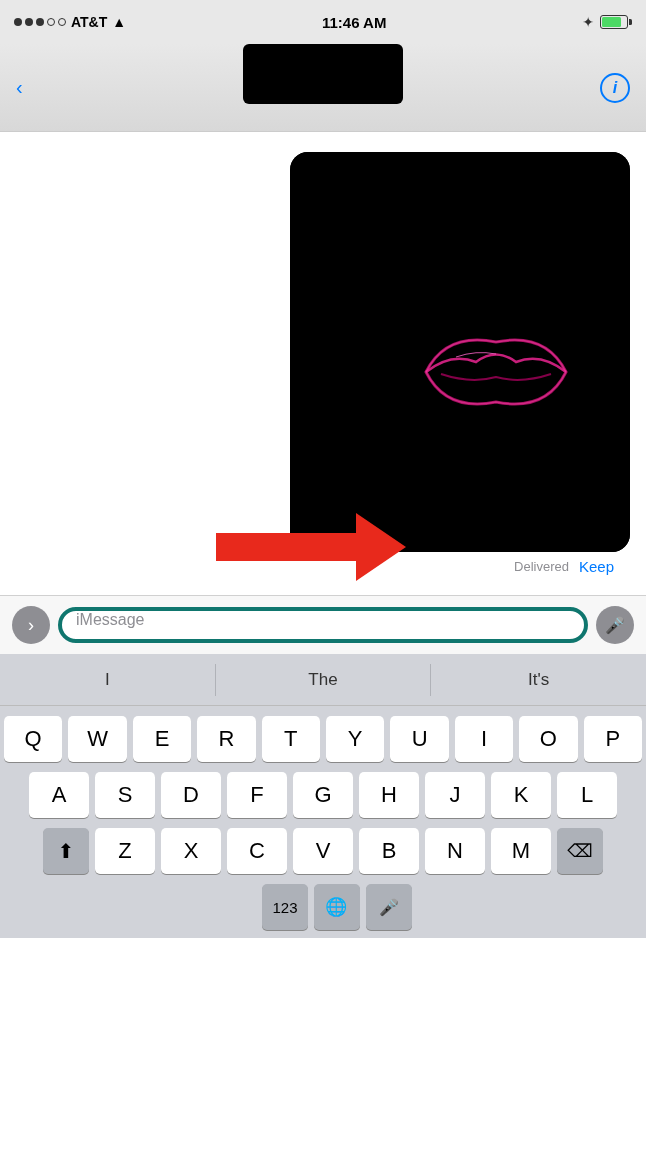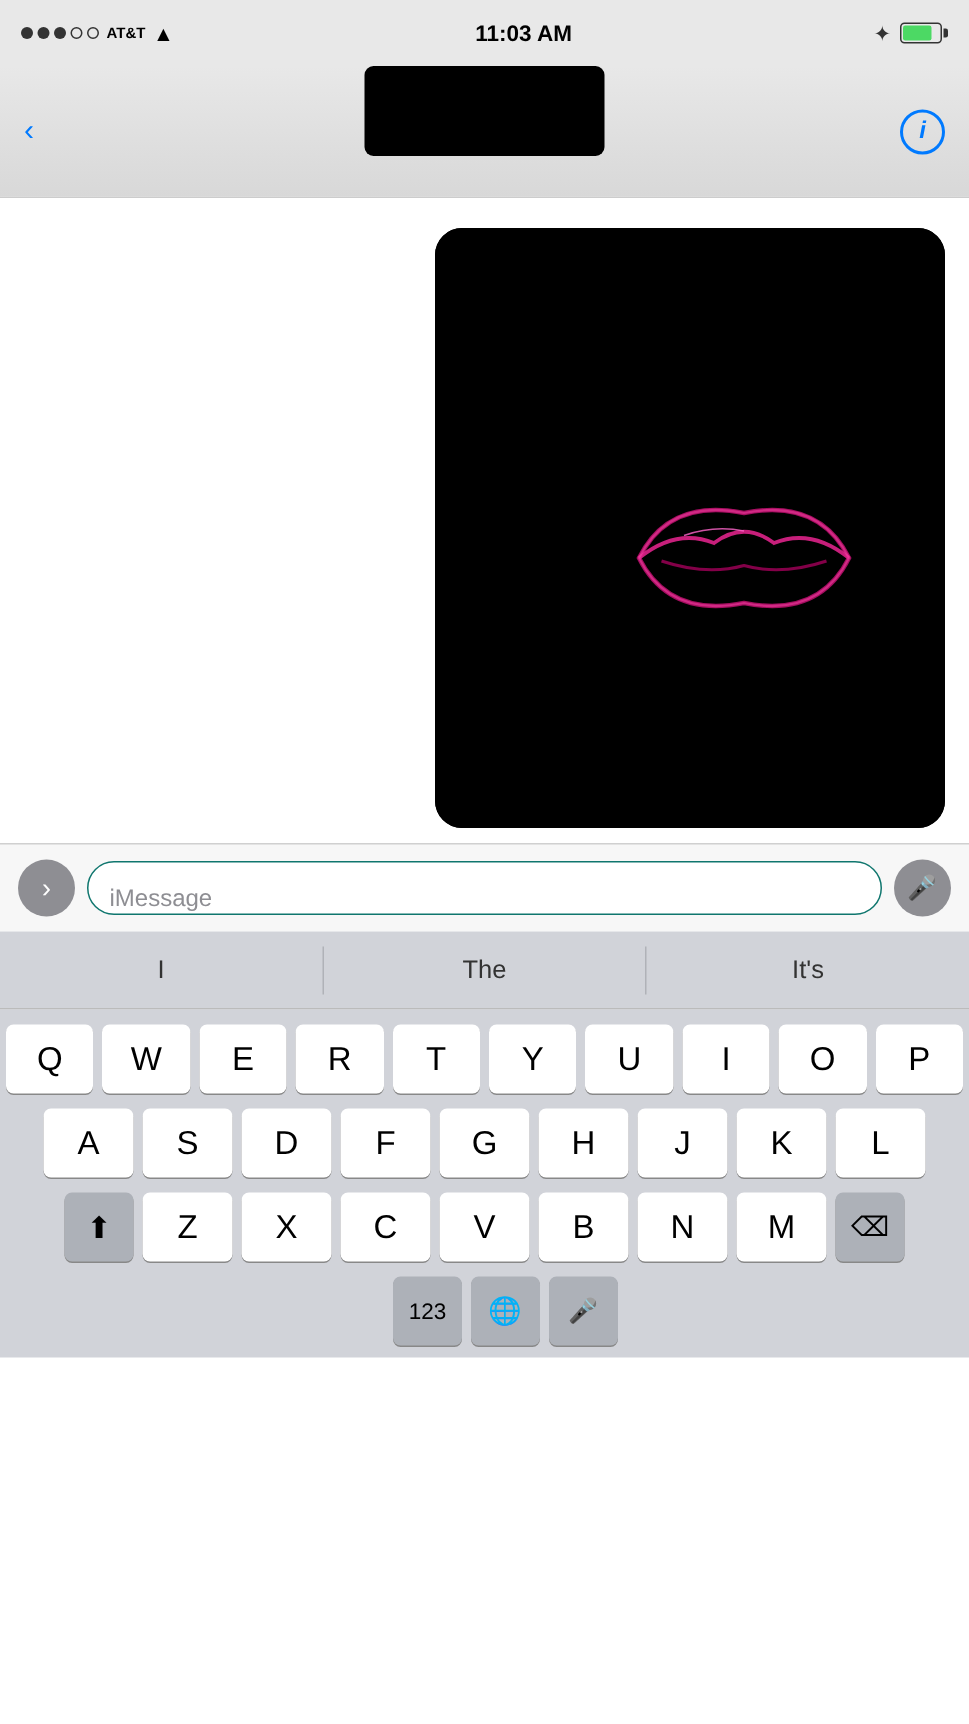--- a/index.html
+++ b/index.html
@@ -28,21 +28,21 @@
       align-items: center;
       gap: 5px;
     }
     .signal-dots {
       display: flex; gap: 3px;
     }
     .dot {
       width: 8px; height: 8px; border-radius: 50%; background: #333;
     }
     .dot.empty { background: transparent; border: 1.5px solid #333; }
-    .status-carrier { font-size: 10px; font-weight: 600; }
+    .status-carrier { font-size: 14px; font-weight: 600; }
     .wifi-icon { font-size: 14px; }
     .status-center { font-size: 15px; font-weight: 600; }
     .status-right { display: flex; align-items: center; gap: 6px; }
     .bluetooth-icon { font-size: 14px; color: #333; }
     .battery {
       display: flex; align-items: center;
     }
     .battery-body {
       width: 28px; height: 14px; border: 1.5px solid #333; border-radius: 3px; position: relative;
       display: flex; align-items: center; padding: 1px;
@@ -163,28 +163,28 @@
       background: #8e8e93;
       border-radius: 50%;
       display: flex; align-items: center; justify-content: center;
       color: white;
       font-size: 18px;
       cursor: pointer;
     }
     .message-input {
       flex: 1;
       height: 36px;
-      border: 1px solid #0f766e;
+      border: 4px solid #0f766e;
       border-radius: 18px;
       background: white;
       padding: 0 14px;
       font-size: 16px;
       color: #8e8e93;
       display: flex;
-      align-items: flex-end;
+      align-items: flex-start;
     }
     .mic-btn {
       width: 38px; height: 38px;
       background: #8e8e93;
       border-radius: 50%;
       display: flex; align-items: center; justify-content: center;
       color: white;
       font-size: 16px;
       cursor: pointer;
     }
@@ -291,21 +291,21 @@
     <div class="signal-dots">
       <div class="dot"></div>
       <div class="dot"></div>
       <div class="dot"></div>
       <div class="dot empty"></div>
       <div class="dot empty"></div>
     </div>
     <span class="status-carrier">AT&amp;T</span>
     <span class="wifi-icon">▲</span>
   </div>
-  <div class="status-center">11:03 AM</div>
+  <div class="status-center">11:46 AM</div>
   <div class="status-right">
     <span class="bluetooth-icon">✦</span>
     <div class="battery">
       <div class="battery-body">
         <div class="battery-fill"></div>
       </div>
       <div class="battery-tip"></div>
       <span class="battery-bolt">⚡</span>
     </div>
   </div>
@@ -333,20 +333,30 @@
         <path d="M20,60 Q45,40 70,50 Q90,35 110,50 Q135,40 160,60" fill="none" stroke="#dd2288" stroke-width="2.5" opacity="0.9"></path>
 
         <path d="M35,62 Q65,72 90,65 Q115,72 145,62" fill="none" stroke="#bb0066" stroke-width="2" opacity="0.7"></path>
 
         <path d="M20,60 Q40,20 90,30 Q140,20 160,60 Q140,100 90,90 Q40,100 20,60 Z" fill="none" stroke="#ff44aa" stroke-width="1.5" opacity="0.5"></path>
         <path d="M50,45 Q70,38 90,42" fill="none" stroke="#ff66cc" stroke-width="1" opacity="0.8"></path>
       </svg>
     </div>
   </div>
 
+  <div class="status-row" style="position:relative; padding-right: 16px;">
+    <span class="delivered-text">Delivered</span>
+
+    <div style="position:absolute; left: 200px; bottom: 4px; display:flex; align-items:center;">
+      <div style="width:140px; height:28px; background:#e8291c;"></div>
+      <div style="width:0;height:0;border-top:34px solid transparent;border-bottom:34px solid transparent;border-left:50px solid #e8291c;"></div>
+    </div>
+
+    <span class="keep-btn">Keep</span>
+  </div>
 </div>
 
 <div class="input-bar">
   <div class="expand-btn">
     <span>›</span>
   </div>
   <div class="message-input">
     <span style="color:#8e8e93; font-size:16px;">iMessage</span>
   </div>
   <div class="mic-btn">

